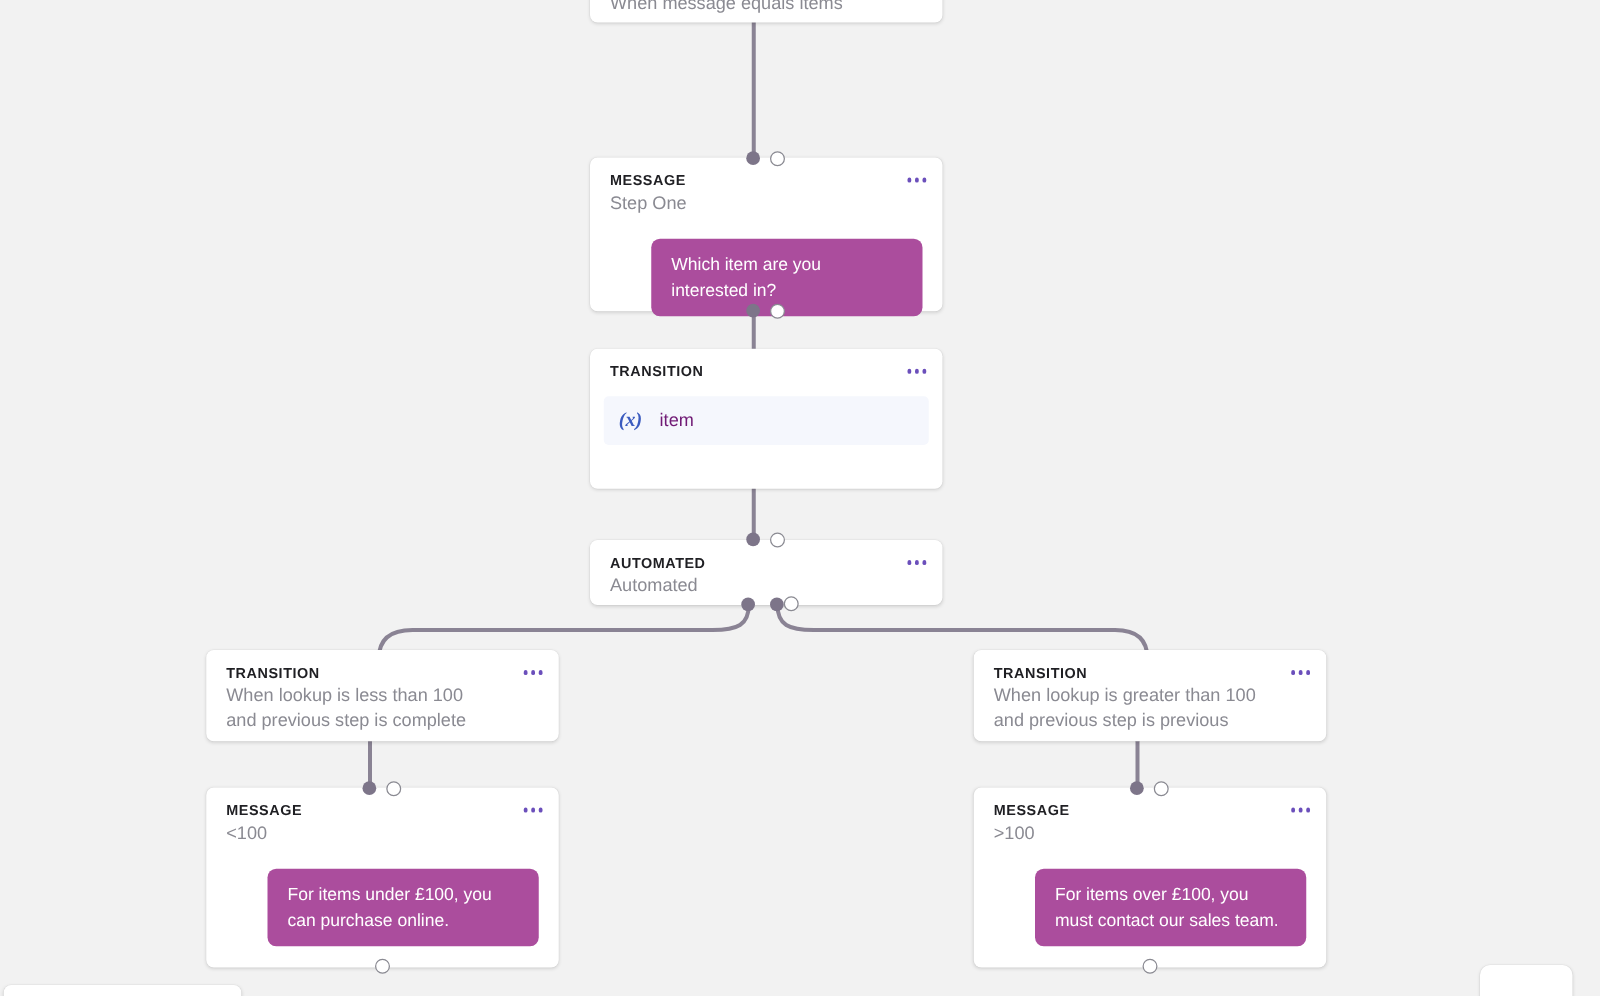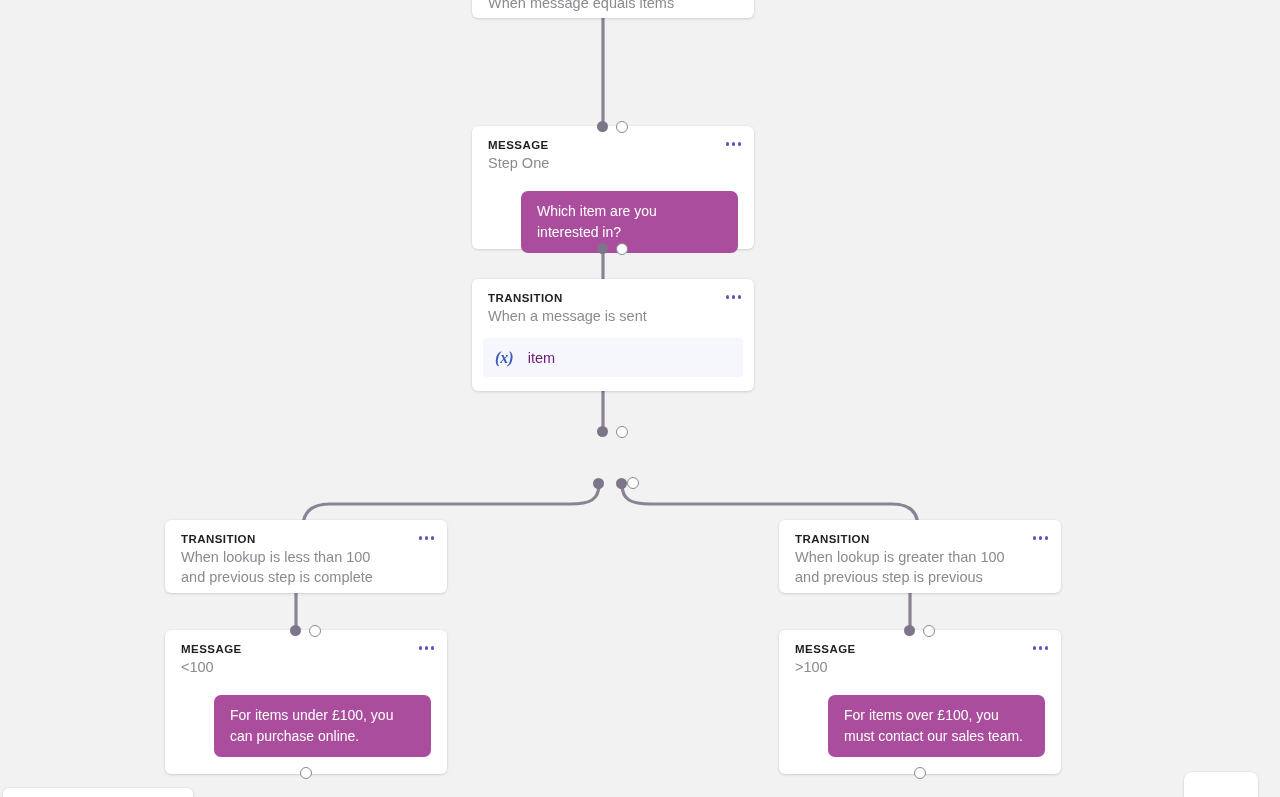--- a/index.html
+++ b/index.html
@@ -176,37 +176,47 @@
     </div>
   </div>
   <div class="port filled" style="left:597px; top:121px;"></div>
   <div class="port hollow" style="left:616px; top:121px;"></div>
   <div class="port filled" style="left:597px; top:243px;"></div>
   <div class="port hollow" style="left:616px; top:243px;"></div>
 
   <div class="node" style="left:472px; top:279px; width:282px; height:112px;">
     <div class="node-head">
       <div class="kicker">TRANSITION</div>
-      <div class="subtitle">When a message is sent</div>
       <div class="dots">
           <i></i>
           <i></i>
           <i></i>
         </div>
     </div>
     <div class="varchip-wrap">
       <div class="varchip">
         <span class="fx">(x)</span>
         <span class="vname">item</span>
       </div>
     </div>
   </div>
   <div class="port filled" style="left:597px; top:426px;"></div>
   <div class="port hollow" style="left:616px; top:426px;"></div>
 
+  <div class="node" style="left:472px; top:432px; width:282px; height:52px;">
+    <div class="node-head">
+      <div class="kicker">AUTOMATED</div>
+      <div class="subtitle">Automated</div>
+      <div class="dots">
+          <i></i>
+          <i></i>
+          <i></i>
+        </div>
+    </div>
+  </div>
   <div class="port filled" style="left:593px; top:478px;"></div>
   <div class="port filled" style="left:616px; top:478px;"></div>
   <div class="port hollow" style="left:627px; top:477px;"></div>
 
   <div class="node" style="left:165px; top:520px; width:282px; height:73px;">
     <div class="node-head">
       <div class="kicker">TRANSITION</div>
       <div class="subtitle">When lookup is less than 100
 and previous step is complete</div>
       <div class="dots">

